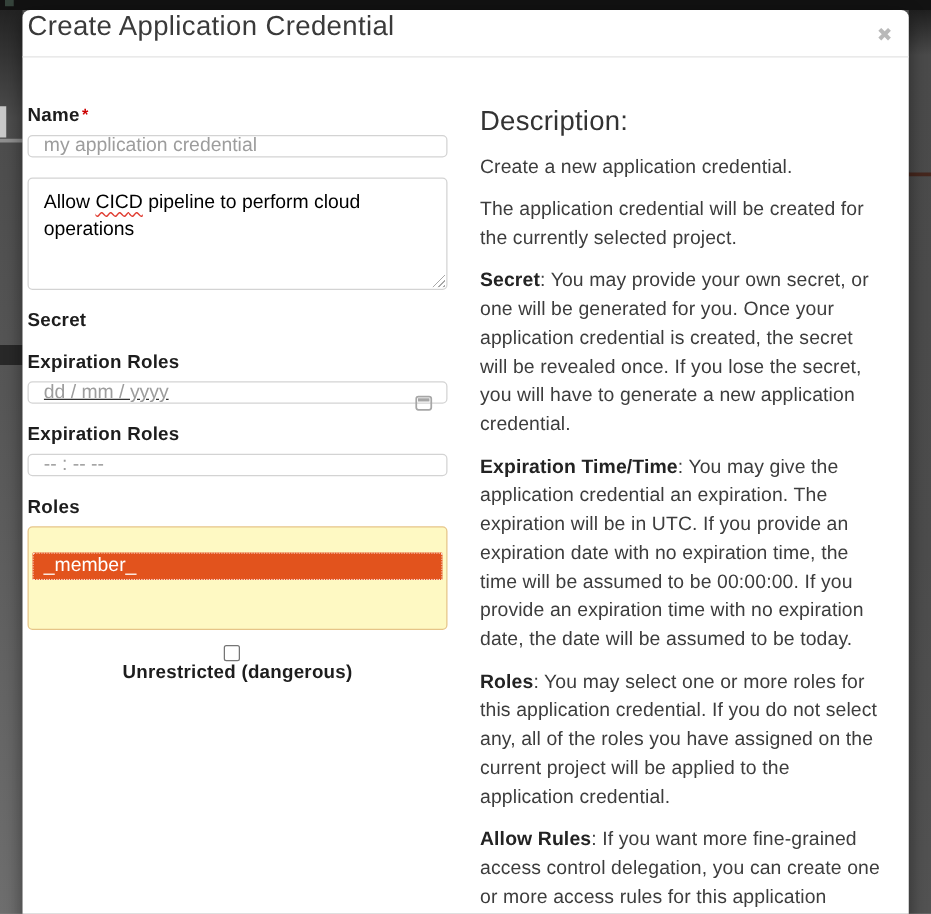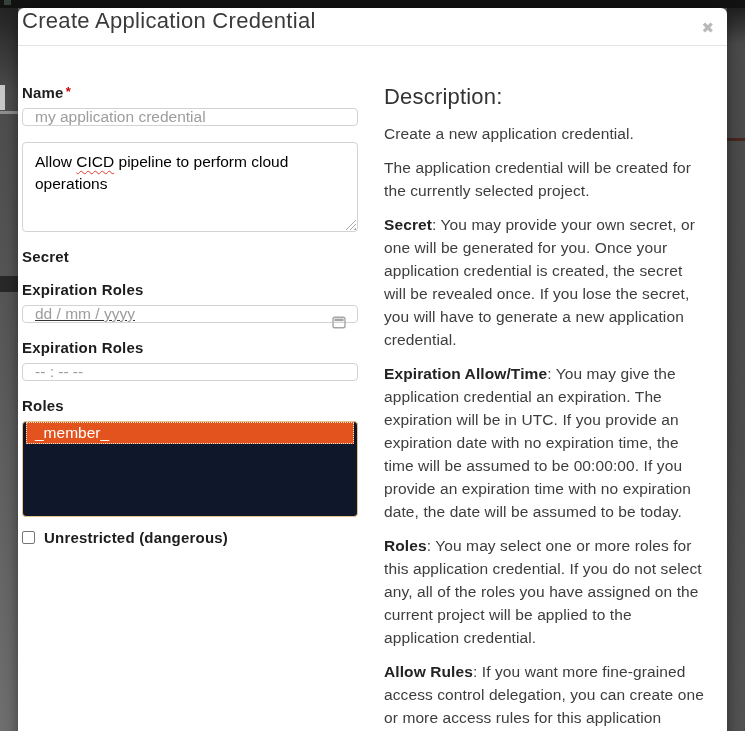--- a/index.html
+++ b/index.html
@@ -72,34 +72,34 @@
   }
   .grip{
     position:absolute;right:2px;bottom:2px;width:11px;height:11px;
     background:repeating-linear-gradient(135deg,transparent 0 2px,#a8a8a8 2px 3px);
     clip-path:polygon(100% 0,100% 100%,0 100%);
   }
   .date-wrap{position:relative;}
   .date-wrap .txt{padding-right:36px;text-decoration:underline;}
   .cal-icon{position:absolute;right:11px;top:9px;}
   .roles-select{
-    border:1px solid var(--roles-border);border-radius:4px;height:96px;
-    padding:0 3px;overflow:hidden;background:#0f172a;
+    border:1px solid var(--roles-border);border-radius:4px;height:83px;
+    padding:20px 3px;overflow:hidden;background:#fef9c3;
   }
   .role-option{
     font-size:15.5px;color:#8d8d8d;padding:0 9px;line-height:22px;
     border-radius:1px;cursor:default;
   }
   .role-option.selected{
     background:var(--accent-orange);color:#fff;
     outline:1px dotted rgba(255,255,255,.85);outline-offset:-1px;
   }
   .checkbox-row{
     margin-top:12px;display:flex;align-items:center;
-    font-weight:700;font-size:15px;color:#1d1d1d;cursor:pointer;letter-spacing:.2px;
+    font-weight:700;font-size:15px;color:#1d1d1d;cursor:pointer;letter-spacing:.2px;flex-direction:column;
   }
   .checkbox-row input{
     appearance:none;-webkit-appearance:none;width:13px;height:13px;
     border:1px solid #757575;border-radius:2px;background:#fff;margin:0 9px 0 0;flex:0 0 auto;
   }
   
   .help-heading{font-size:22px;font-weight:400;color:#333;margin:14px 0 12px;letter-spacing:.2px;}
   .help-para{
     font-size:15.5px;line-height:23px;color:#3d3d3d;margin:0 0 11px;letter-spacing:.1px;
   }
@@ -172,19 +172,19 @@
         <span>Unrestricted (dangerous)</span>
       </label>
     </div>
 
     <div>
       <h2 class="help-heading">Description:</h2>
       <div>
           <p class="help-para">Create a new application credential.</p>
           <p class="help-para">The application credential will be created for the currently selected project.</p>
           <p class="help-para"><b>Secret</b>: You may provide your own secret, or one will be generated for you. Once your application credential is created, the secret will be revealed once. If you lose the secret, you will have to generate a new application credential.</p>
-          <p class="help-para"><b>Expiration Allow/Time</b>: You may give the application credential an expiration. The expiration will be in UTC. If you provide an expiration date with no expiration time, the time will be assumed to be 00:00:00. If you provide an expiration time with no expiration date, the date will be assumed to be today.</p>
+          <p class="help-para"><b>Expiration Time/Time</b>: You may give the application credential an expiration. The expiration will be in UTC. If you provide an expiration date with no expiration time, the time will be assumed to be 00:00:00. If you provide an expiration time with no expiration date, the date will be assumed to be today.</p>
           <p class="help-para"><b>Roles</b>: You may select one or more roles for this application credential. If you do not select any, all of the roles you have assigned on the current project will be applied to the application credential.</p>
           <p class="help-para"><b>Allow Rules</b>: If you want more fine-grained access control delegation, you can create one or more access rules for this application credential. The list of access rules must be a JSON- or YAML-formatted list of rules each containing a service type, an HTTP method, and a URL path, for example:</p>
         </div>
     </div>
   </div>
 </div>
 
 </body></html>

